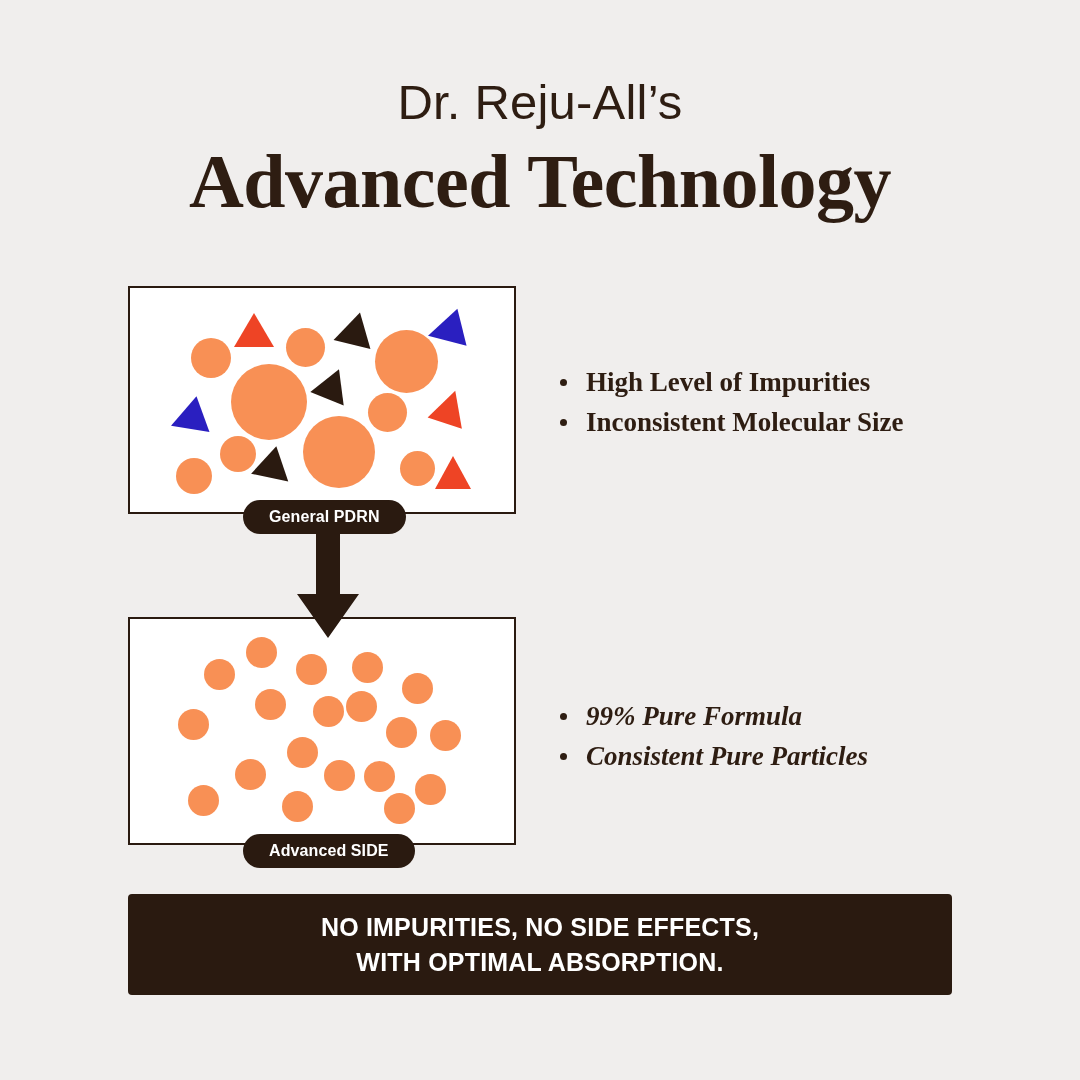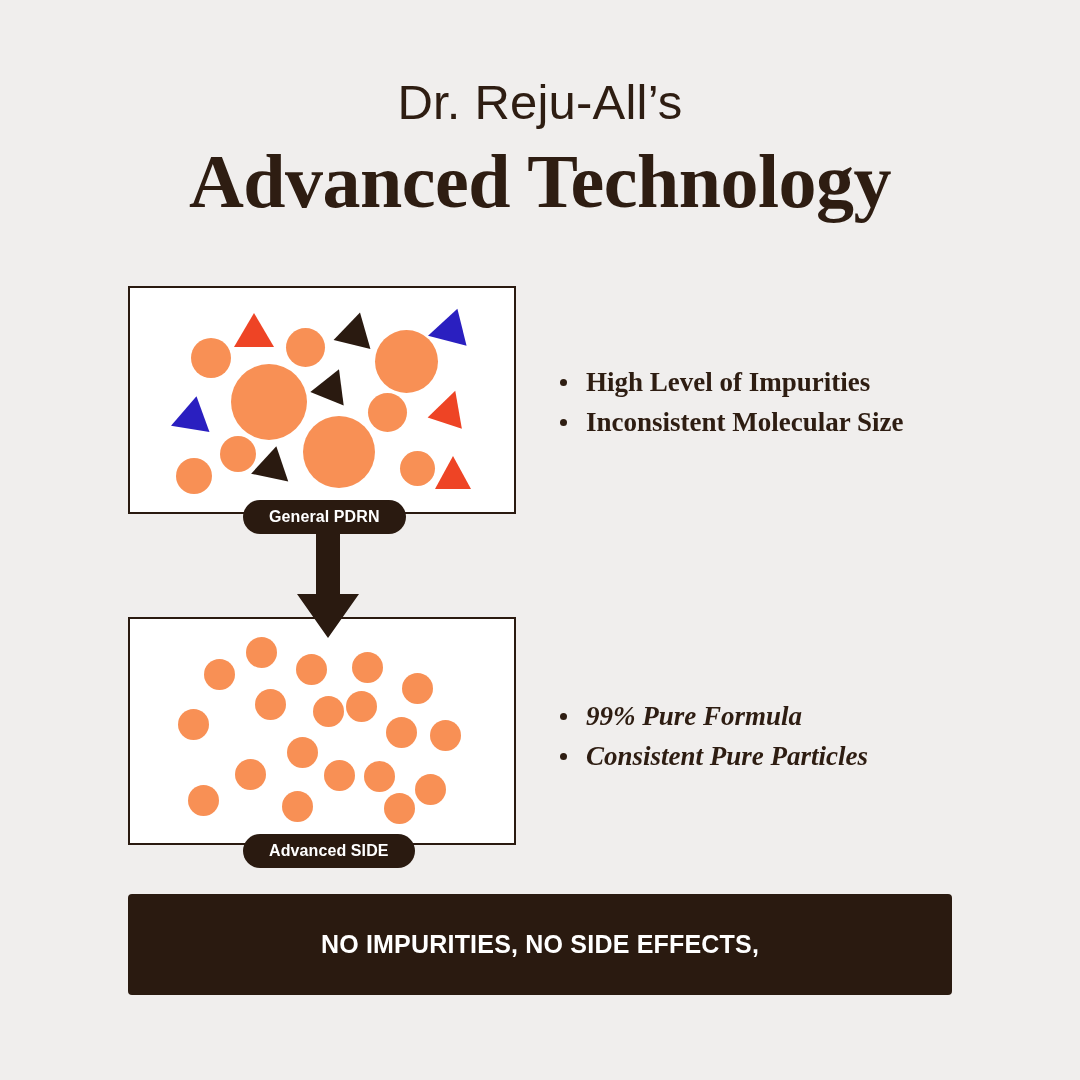--- a/index.html
+++ b/index.html
@@ -257,15 +257,16 @@
       </li>
       <li>
         <span class="dot"></span>
         <span>Consistent Pure Particles</span>
       </li>
     </ul>
   </div>
 
   <div id="banner">
     <div class="bline">NO IMPURITIES, NO SIDE EFFECTS,</div>
+    <div class="bline">WITH OPTIMAL ABSORPTION.</div>
   </div>
 
 </div>
 
 </body></html>

